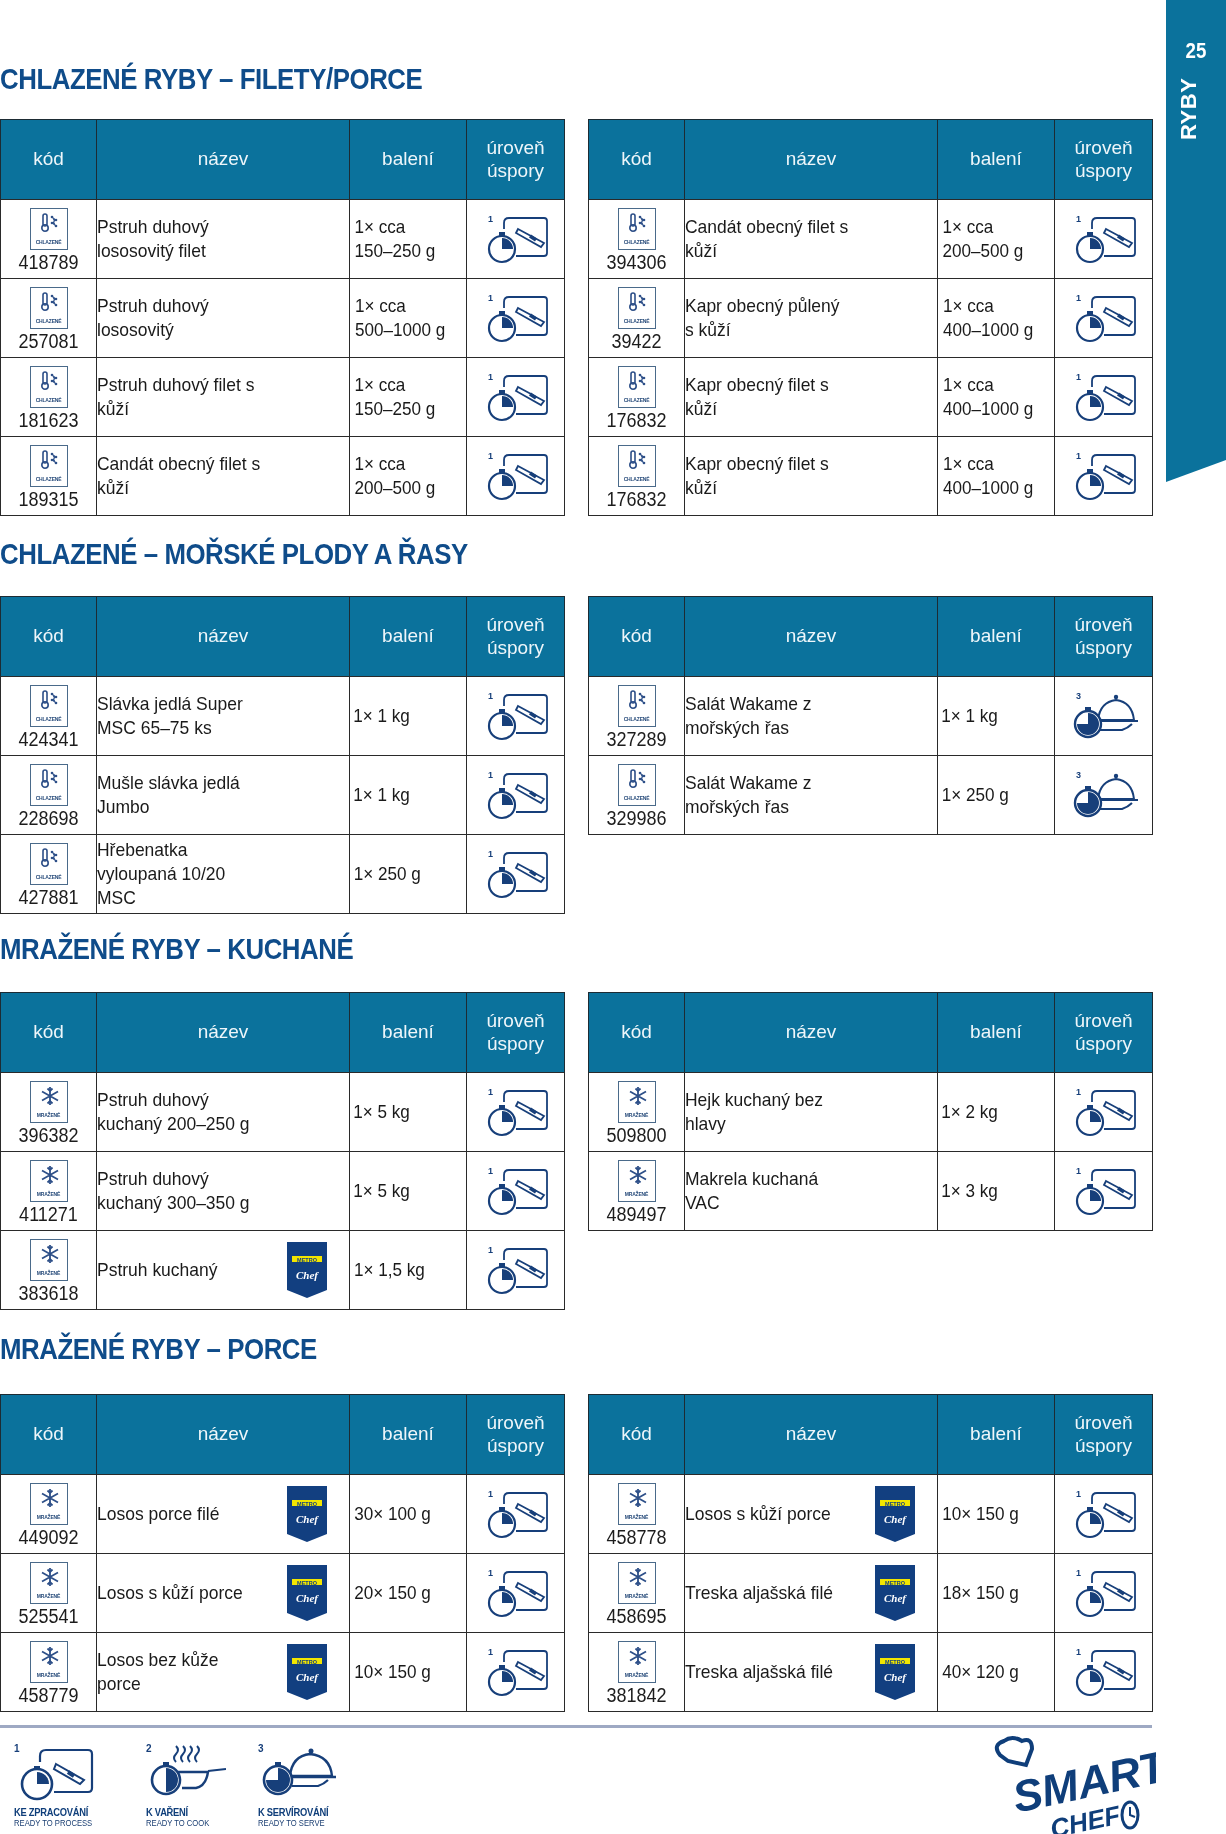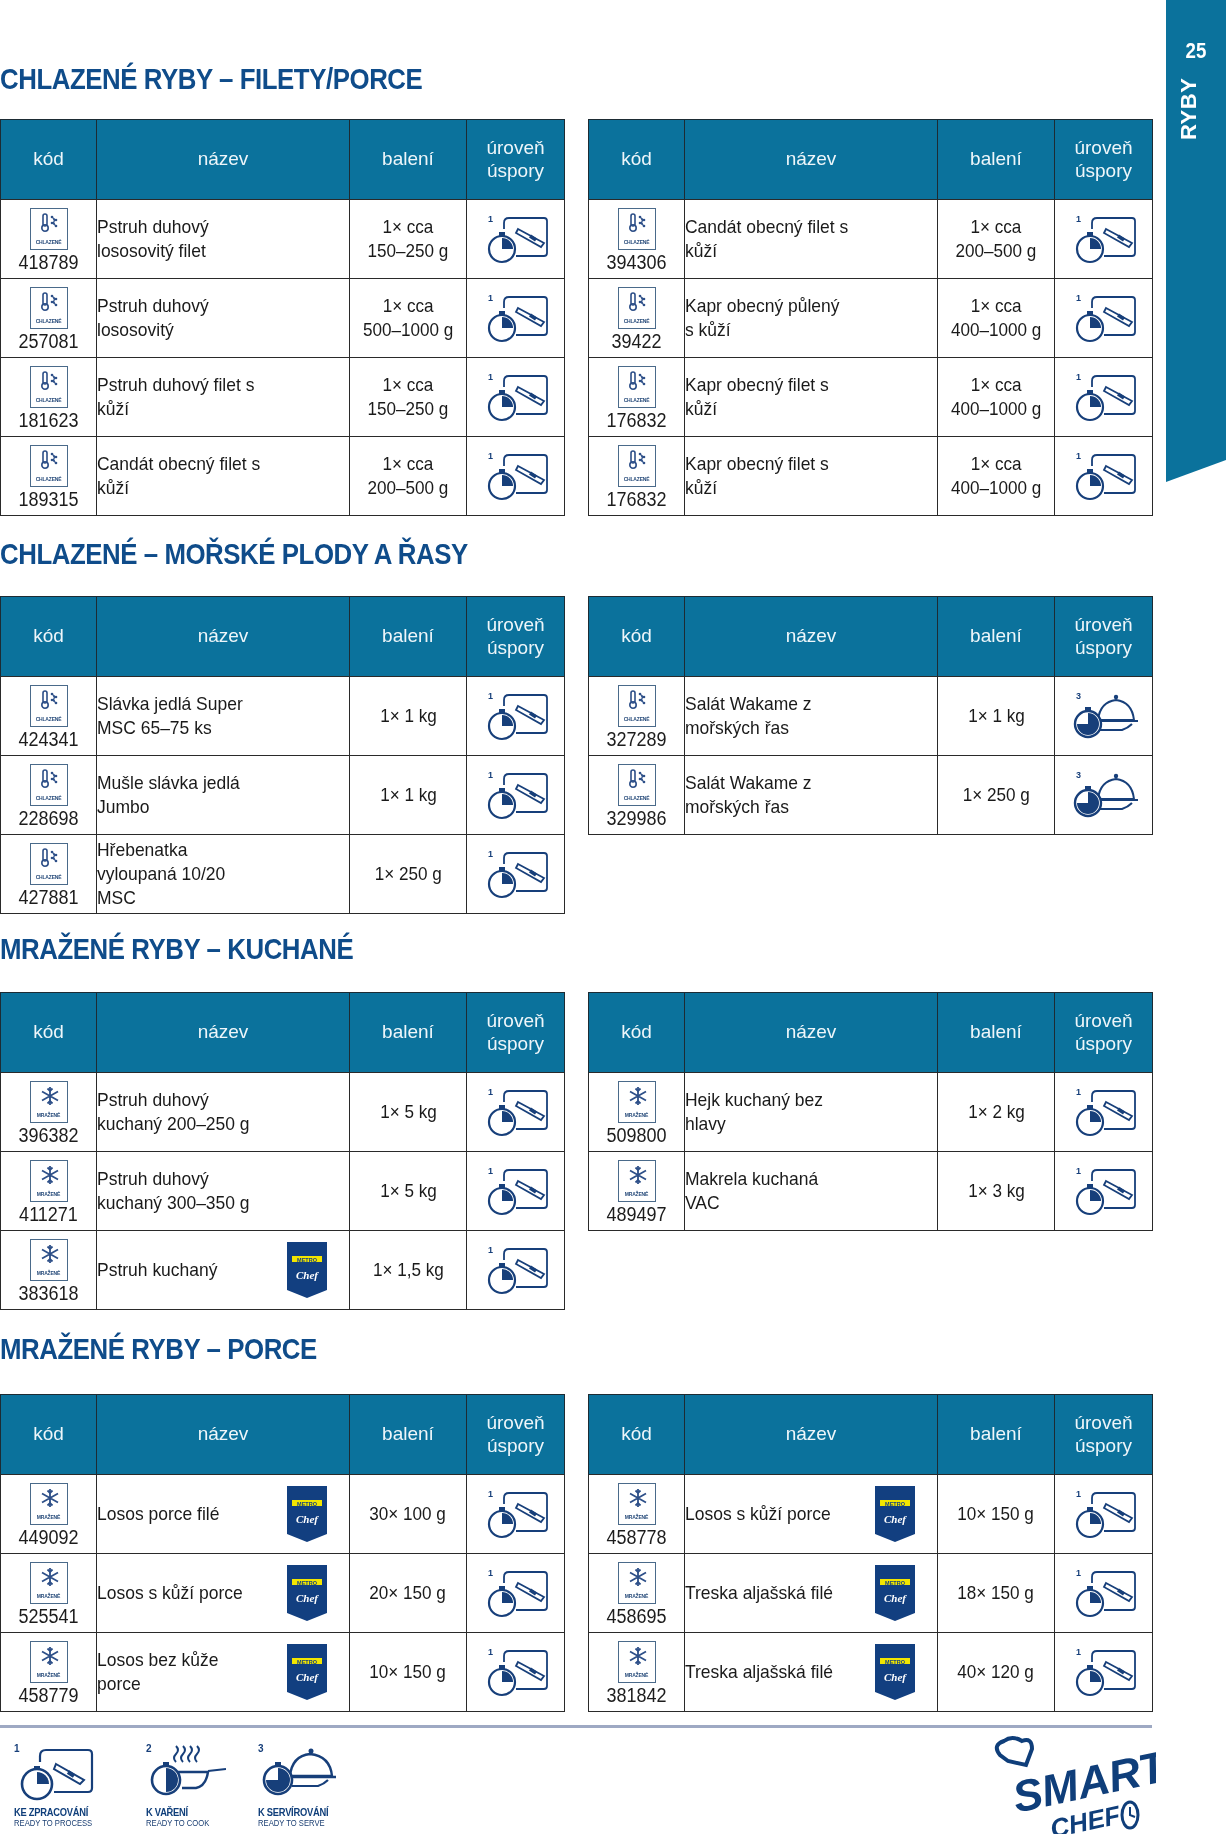--- a/index.html
+++ b/index.html
@@ -36,21 +36,21 @@
   .badge-label { position: absolute; bottom: 4px; left: 0; right: 0; font-size: 5px; font-weight: bold; color: #274b7a; text-align: center; letter-spacing: -0.2px; }
   .code-num { font-size: 20px; color: #1c1c1c; display: block; line-height: 1; transform: scaleX(0.9); }
 
   .name-cell { padding-left: 0; position: relative; }
   .name-text { font-size: 19px; line-height: 24px; display: block; transform: scaleX(0.92); transform-origin: left center; width: 180px; }
   .metro-chef {
     position: absolute; right: 22px; top: 50%; transform: translateY(-50%);
     width: 40px; height: 56px;
   }
 
-  .pack-cell { text-align: center; font-size: 19px; line-height: 24px; }
+  .pack-cell { text-align: left; font-size: 19px; line-height: 24px; }
   .pack-text { display: inline-block; transform: scaleX(0.9); white-space: pre-line; }
 
   .level-cell { padding: 0; text-align: center; }
   .level-cell svg { display: block; margin: 0 auto; }
 
   .side-tab { position: absolute; left: 1166px; top: 0; width: 60px; height: 482px; }
   .side-tab svg { position: absolute; left: 0; top: 0; }
   .page-num { position: absolute; left: 1166px; width: 60px; top: 38px; text-align: center; color: #fff; font-weight: bold; font-size: 22px; transform: scaleX(0.85); }
   .side-label { position: absolute; left: 1176px; top: 140px; color: #fff; font-weight: bold; font-size: 22px; transform: rotate(-90deg); transform-origin: left top; width: 70px; letter-spacing: 0.5px; }
 

